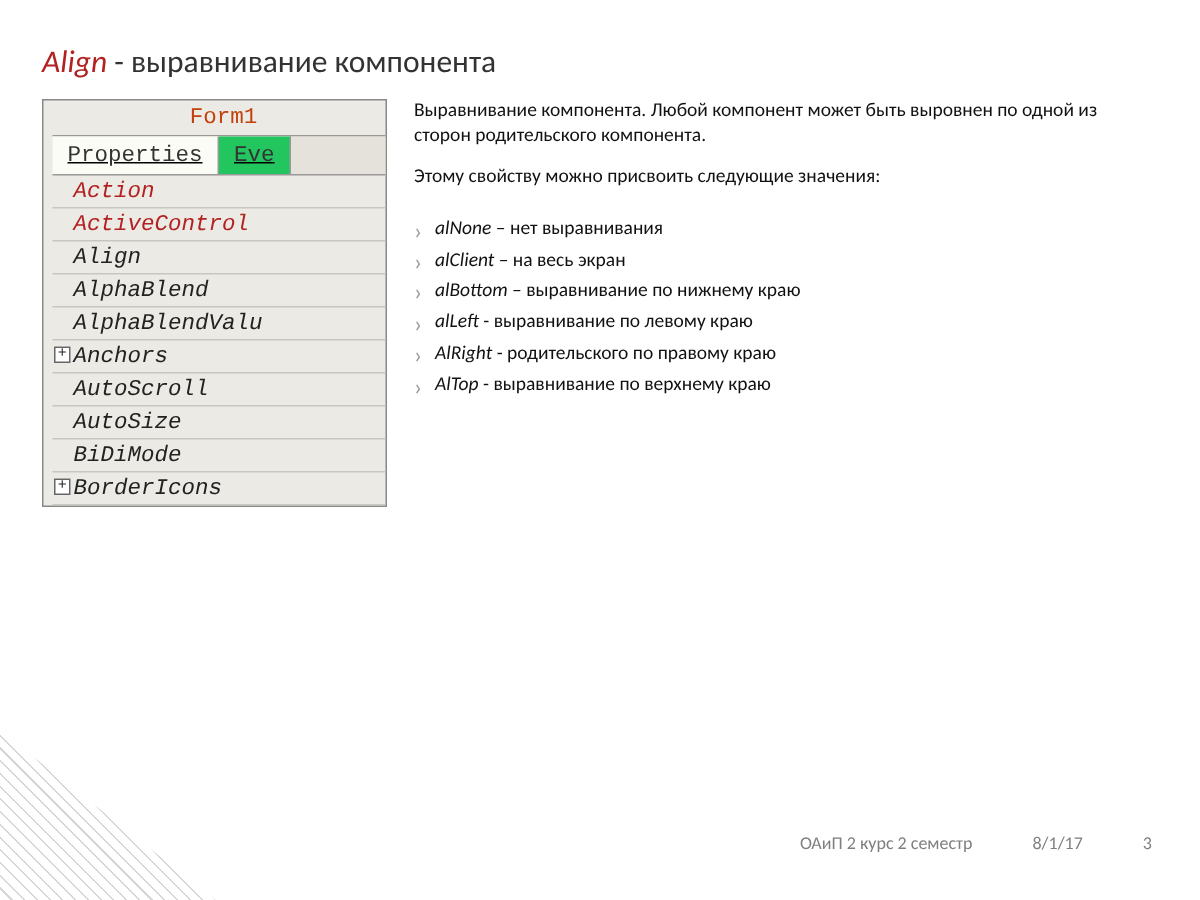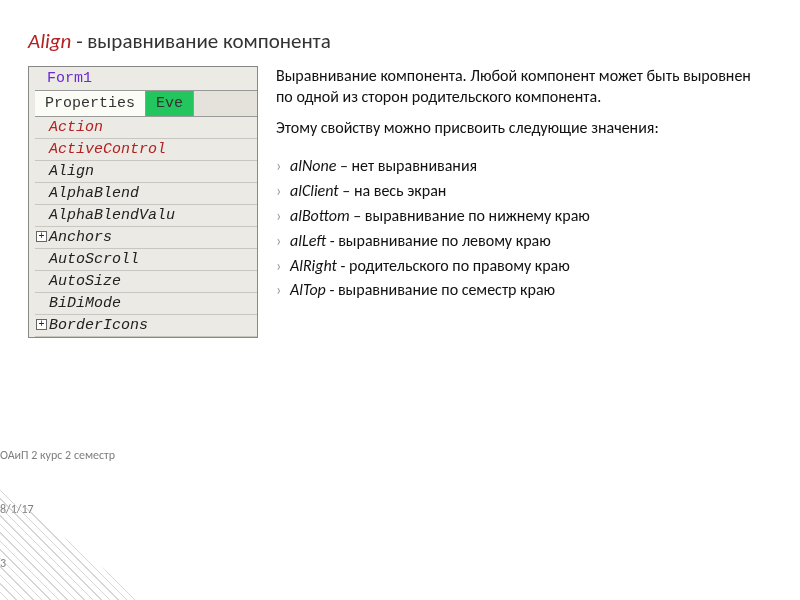--- a/index.html
+++ b/index.html
@@ -32,26 +32,28 @@
     border: 1px solid #888;
     background: #eceae4;
     font-family: "Courier New", monospace;
     font-size: 15px;
     position: relative;
     padding-left: 6px;
   }
   .panel-top {
     border-bottom: 1px solid #999;
     padding: 3px 6px 3px 12px;
-    color: #6d28d9;
+    color: #c2410c;
+    text-align: center;
   }
   .tabs {
     display: flex;
     background: #e4e2da;
     border-bottom: 1px solid #999;
+    text-decoration: underline;
   }
   .tab {
     padding: 4px 10px;
     border-right: 1px solid #999;
     background: #22c55e;
     color: #333;
   }
   .tab.active { background: #fcfcf7; }
   .prop-row {
     display: flex;
@@ -73,21 +75,21 @@
     height: 11px;
     border: 1px solid #666;
     background: #fff;
     font-size: 10px;
     line-height: 9px;
     text-align: center;
   }
 
   .right {
     flex: 1;
-    font-size: 16px;
+    font-size: 13px;
     line-height: 1.3;
     color: #111;
     padding-right: 12px;
   }
   .para { margin-bottom: 10px; }
   .bul {
     position: relative;
     padding-left: 14px;
     margin-bottom: 4px;
   }
@@ -105,21 +107,20 @@
     position: absolute;
     bottom: 30px;
     left: 0;
     right: 0;
     display: flex;
     justify-content: flex-end;
     gap: 40px;
     padding-right: 32px;
     font-size: 12px;
     color: #7f7f7f;
-    flex-direction: column;
   }
   .triangle {
     position: absolute;
     left: -60px;
     bottom: -60px;
     width: 280px;
     height: 220px;
     background: repeating-linear-gradient(
       45deg,
       #bbb 0px, #bbb 1px,
@@ -184,21 +185,21 @@
   <div class="right">
     <div class="para">Выравнивание компонента. Любой компонент может быть выровнен по одной из сторон родительского компонента.</div>
     <div class="para">Этому свойству можно присвоить следующие значения:</div>
     <div style="height:8px"></div>
     <div id="bullets">
         <div class="bul"><span class="bul-term">alNone</span><span> – нет выравнивания</span></div>
         <div class="bul"><span class="bul-term">alClient</span><span> – на весь экран</span></div>
         <div class="bul"><span class="bul-term">alBottom</span><span> – выравнивание по нижнему краю</span></div>
         <div class="bul"><span class="bul-term">alLeft</span><span> - выравнивание по левому краю</span></div>
         <div class="bul"><span class="bul-term">AlRight</span><span> - родительского по правому краю</span></div>
-        <div class="bul"><span class="bul-term">AlTop</span><span> - выравнивание по семестр краю</span></div>
+        <div class="bul"><span class="bul-term">AlTop</span><span> - выравнивание по верхнему краю</span></div>
       </div>
   </div>
 </div>
 
 <div class="footer">
   <span>ОАиП 2 курс 2 семестр</span>
   <span>8/1/17</span>
   <span>3</span>
 </div>
 

